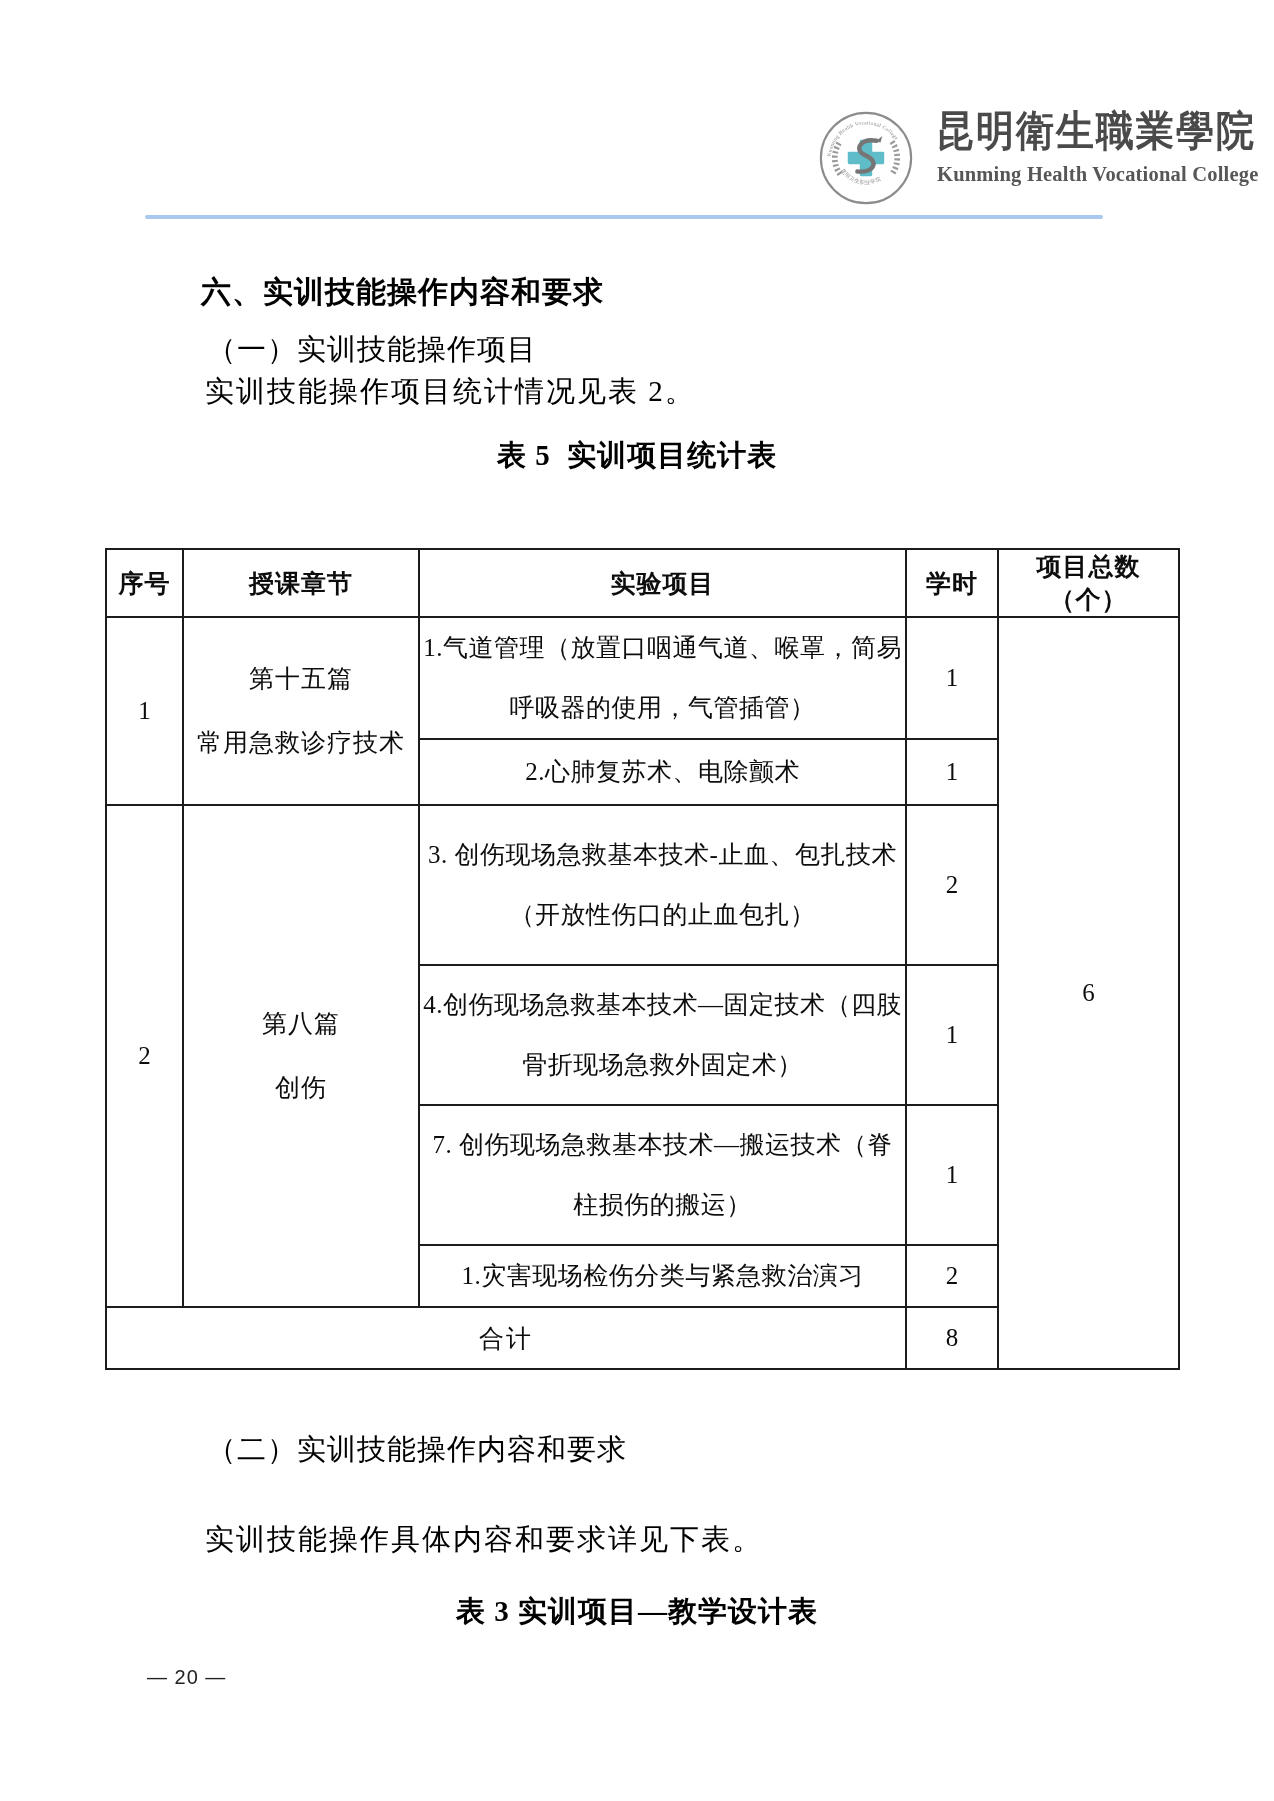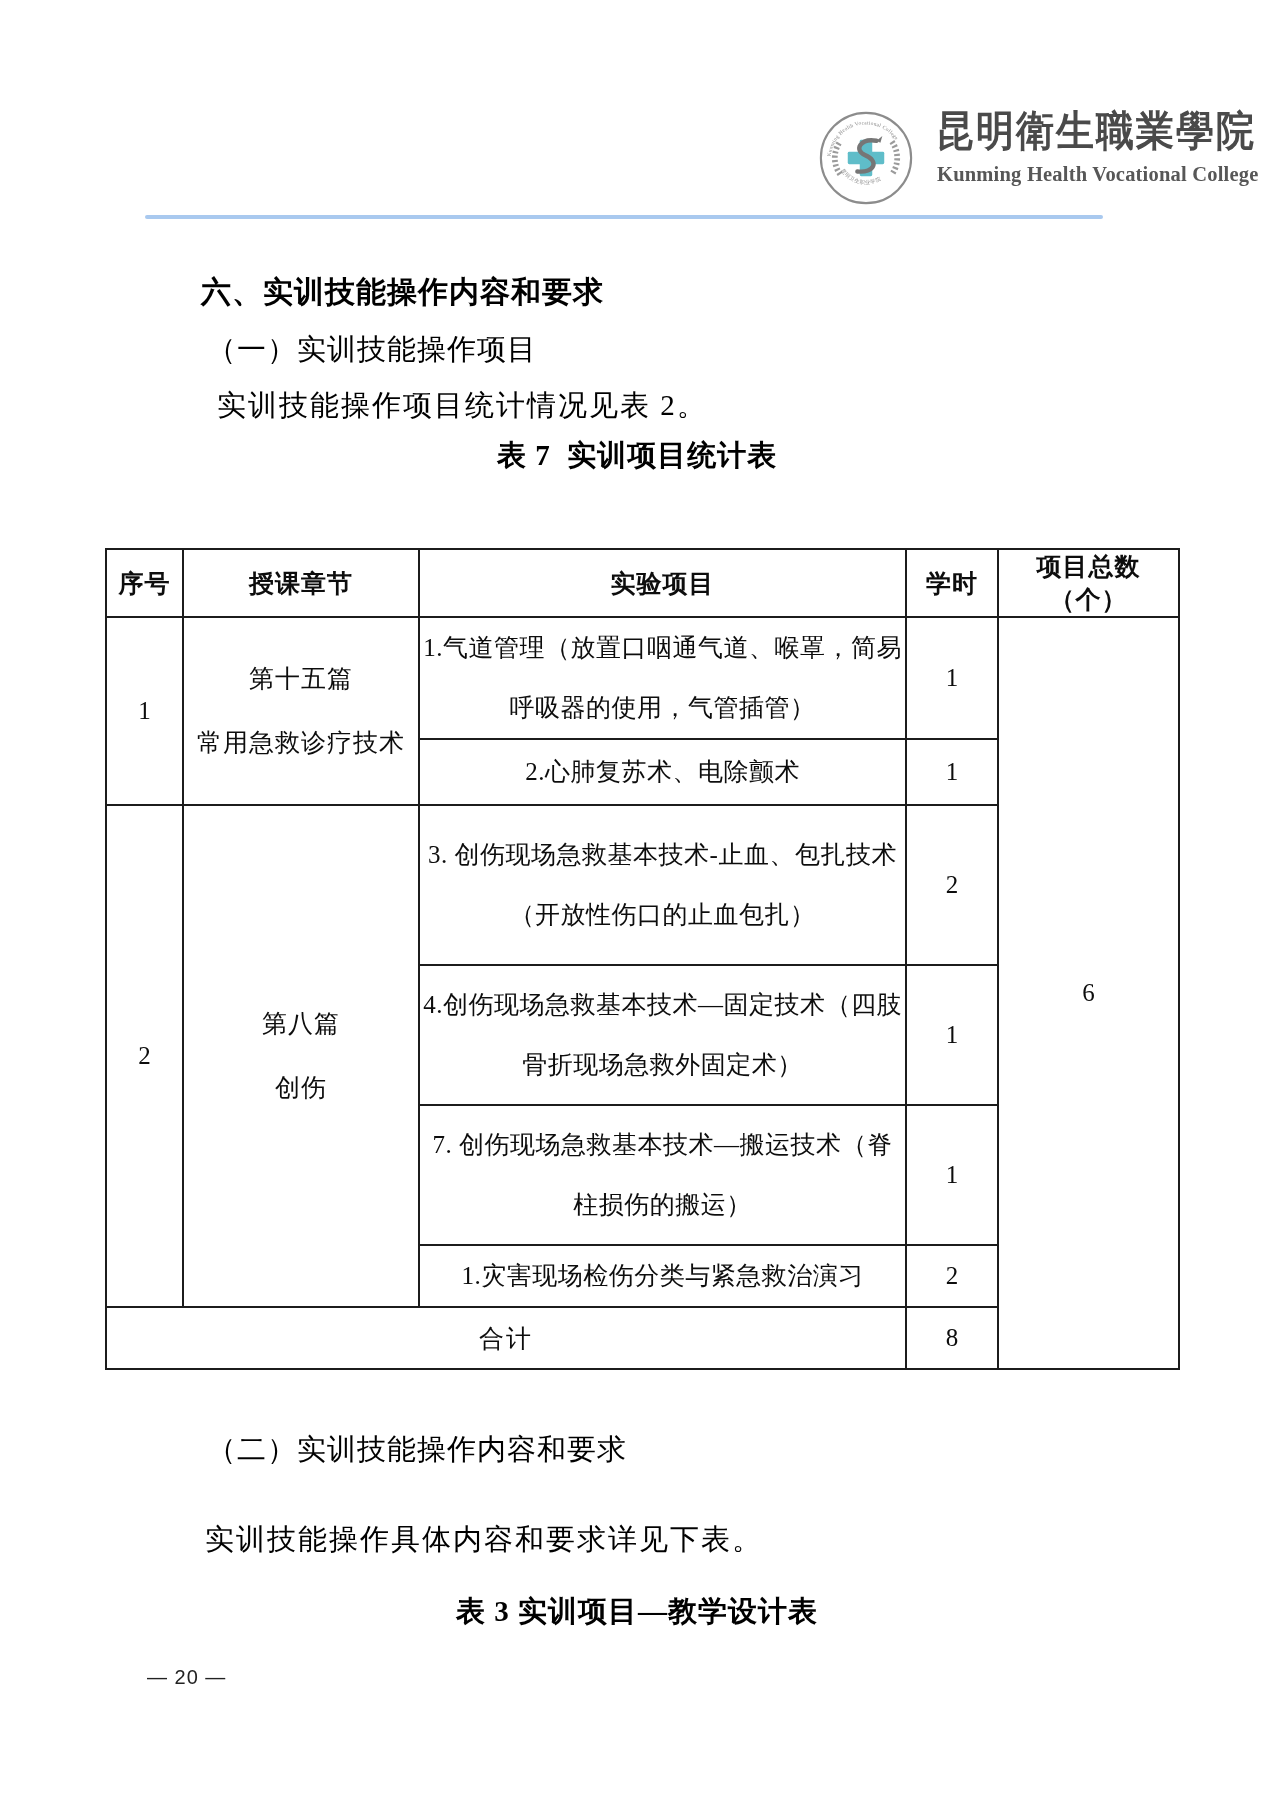--- a/index.html
+++ b/index.html
@@ -32,21 +32,21 @@
   
   .h-main {
     position:absolute; left:201px; top:272px;
     font-family:"DejaVu Sans","Liberation Sans",sans-serif;
     font-size:30px; font-weight:bold; color:#000; letter-spacing:1px;
   }
   .h-sub { position:absolute; left:207px; font-size:29px; color:#000; letter-spacing:1px; }
   .h-sub1 { top:330px;text-align:center; }
   .h-sub2 { top:1430px; }
   .para { position:absolute; left:205px; font-size:29px; color:#000; letter-spacing:2px; }
-  .para1 { top:386px;margin-left:12px; }
+  .para1 { top:372px; }
   .para2 { top:1520px; }
   .tbl-caption {
     position:absolute; left:0; width:1274px; text-align:center;
     font-size:29px; font-weight:bold; color:#000;
     white-space:pre; letter-spacing:1px;
   }
   .cap2 { top:436px; }
   .cap3 { top:1592px; }
   
   table.t2 {
@@ -93,21 +93,21 @@
       <textPath href="#arcBot" startOffset="12%">昆明卫生职业学院</textPath>
     </text>
   </svg>
   <div class="name-zh">昆明衛生職業學院</div>
   <div class="name-en">Kunming Health Vocational College</div>
   <div class="header-rule" style="background:#a9c9ef;"></div>
 
   <div class="h-main">六、实训技能操作内容和要求</div>
   <div class="h-sub h-sub1">（一）实训技能操作项目</div>
   <div class="para para1">实训技能操作项目统计情况见表 2。</div>
-  <div class="tbl-caption cap2">表 7  实训项目统计表</div>
+  <div class="tbl-caption cap2">表 5  实训项目统计表</div>
 
   <table class="t2">
     <colgroup>
       <col style="width:77px">
         <col style="width:236px">
         <col style="width:487px">
         <col style="width:92px">
         <col style="width:181px">
     </colgroup>
     <tbody>

